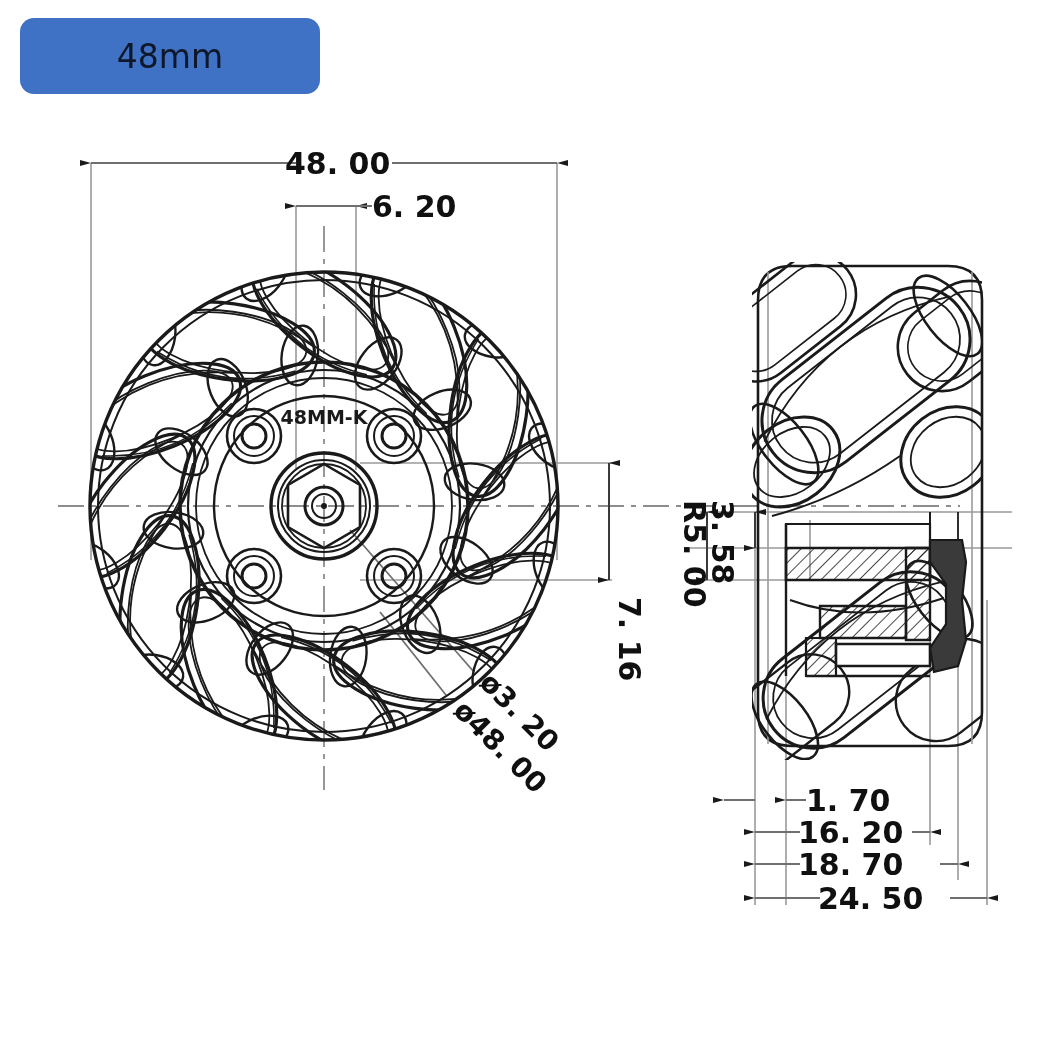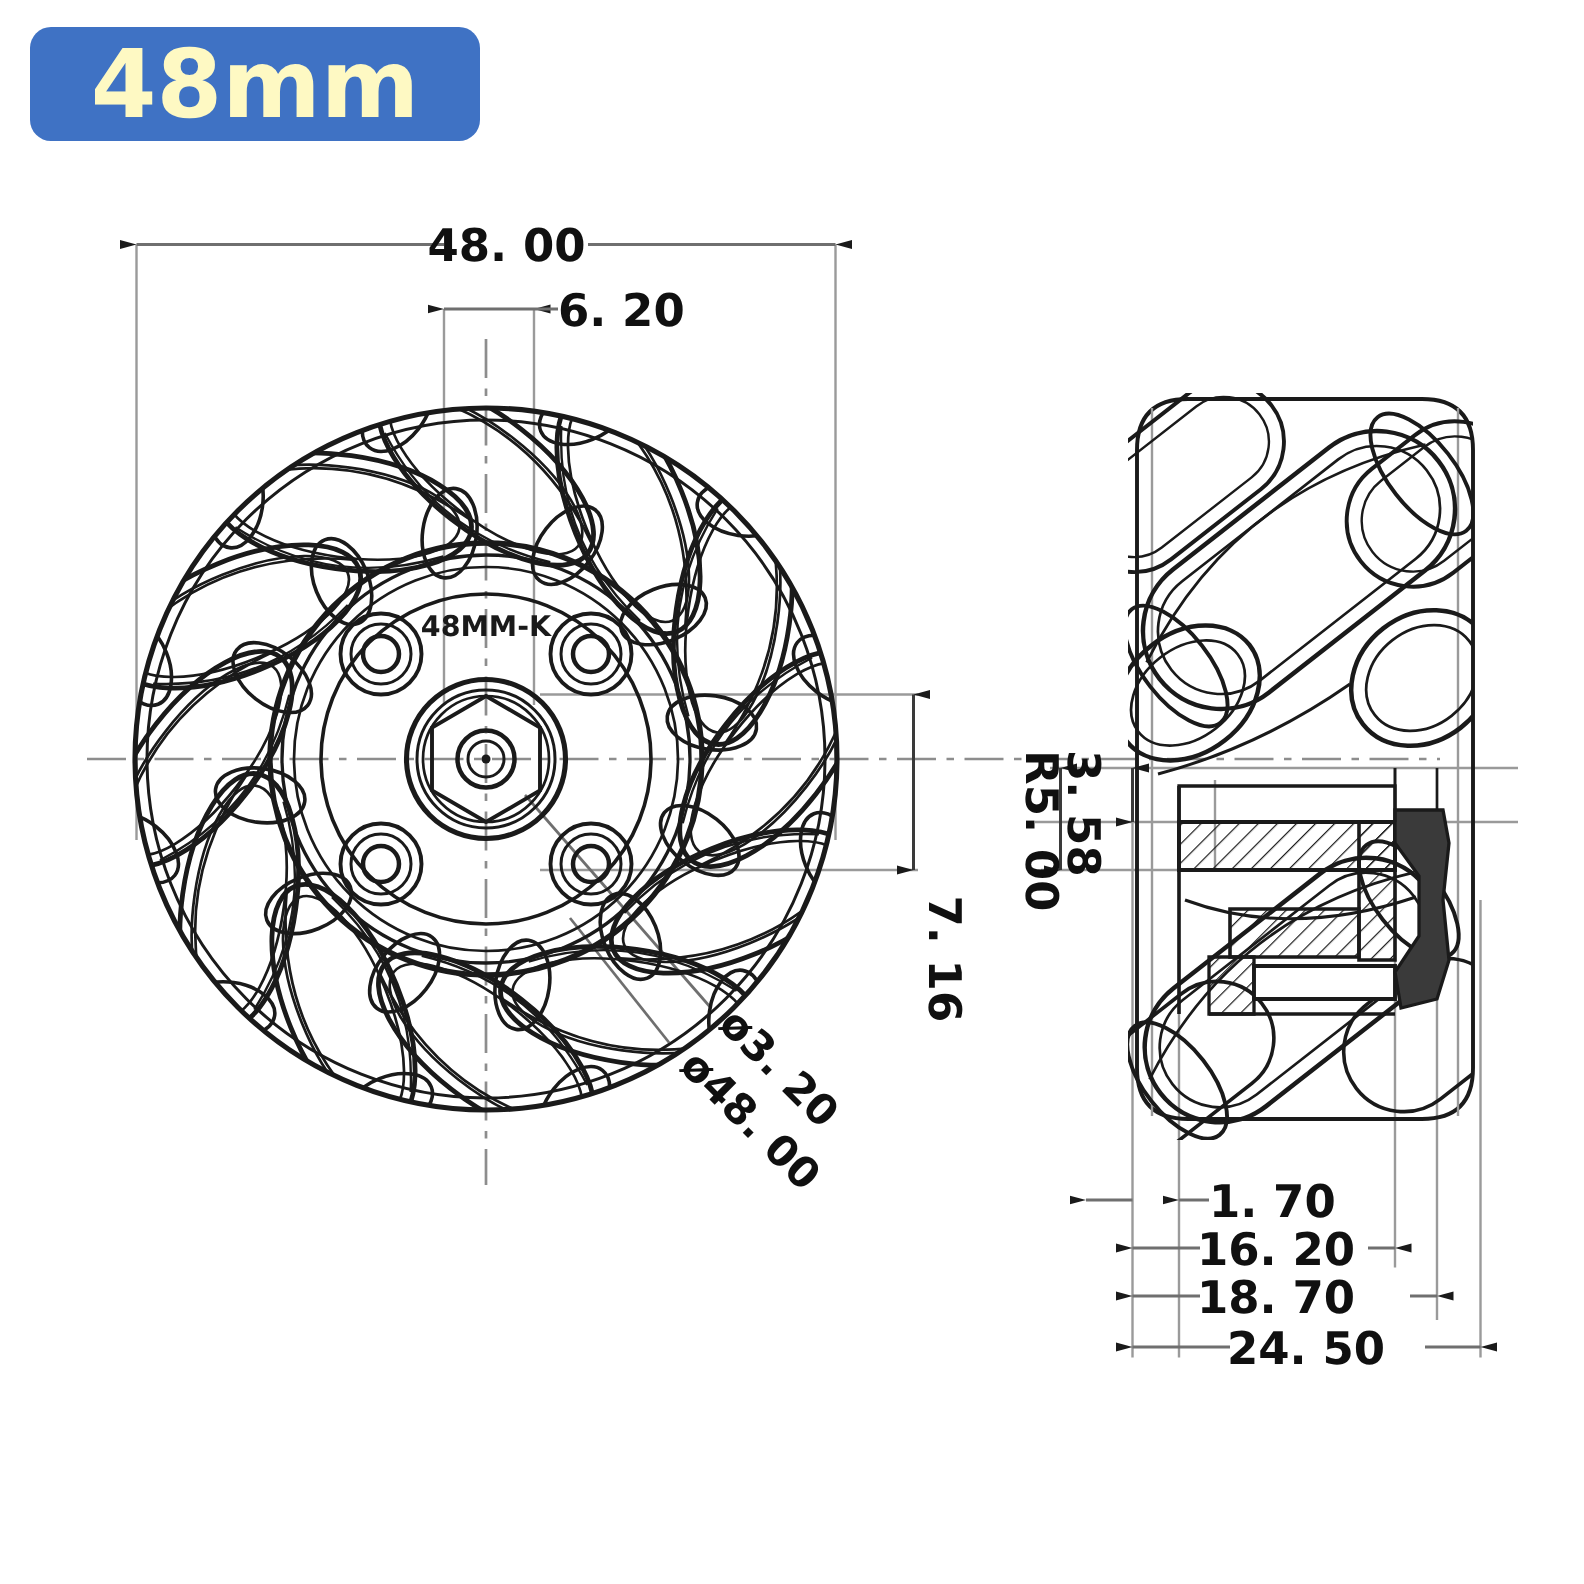--- a/index.html
+++ b/index.html
@@ -32,24 +32,24 @@
     width: 300px;
     height: 76px;
     border-radius: 14px;
     background: #3f72c4;
     display: flex;
     align-items: center;
     justify-content: center;
     box-sizing: border-box;
   }
   #size-badge .badge-text {
-    color: #fef9c3;
+    color: #0f172a;
     font-family: "DejaVu Sans", sans-serif;
-    font-weight: bold;
-    font-size: 63px;
+    font-weight: normal;
+    font-size: 33px;
     letter-spacing: 0px;
     line-height: 1;
     user-select: none;
   }
 
   
   #drawing-canvas {
     position: absolute;
     left: 0;
     top: 0;

